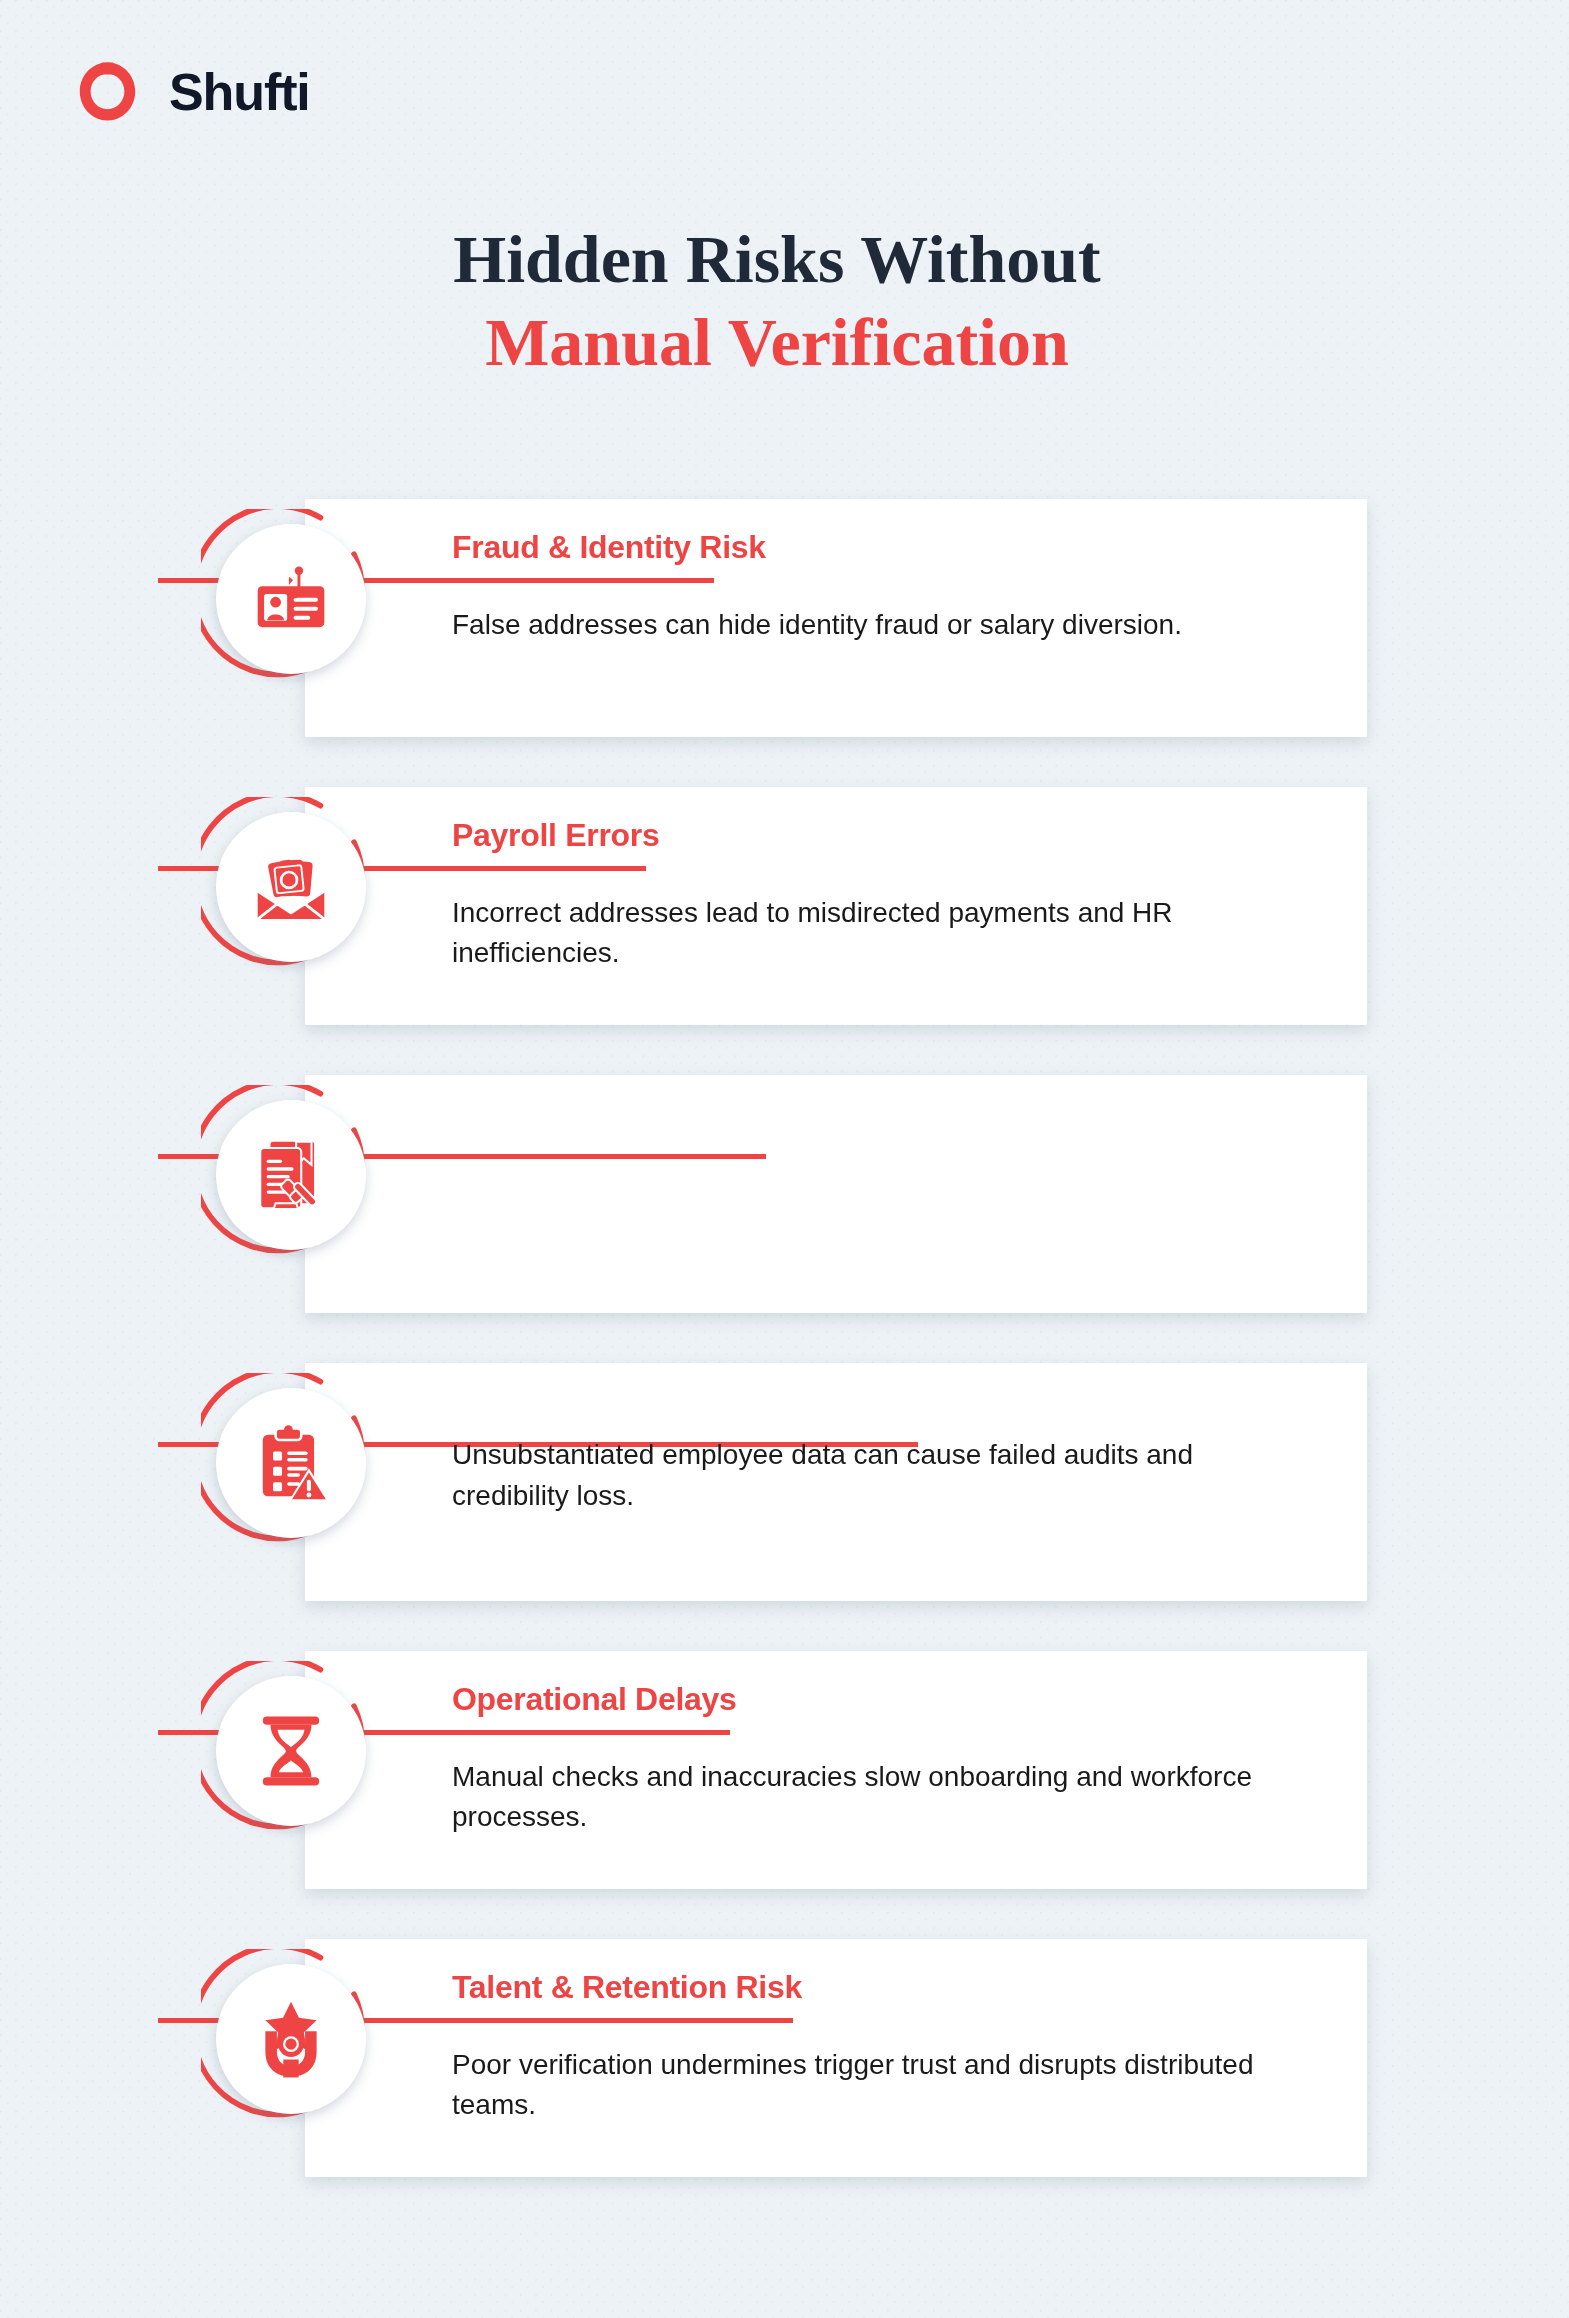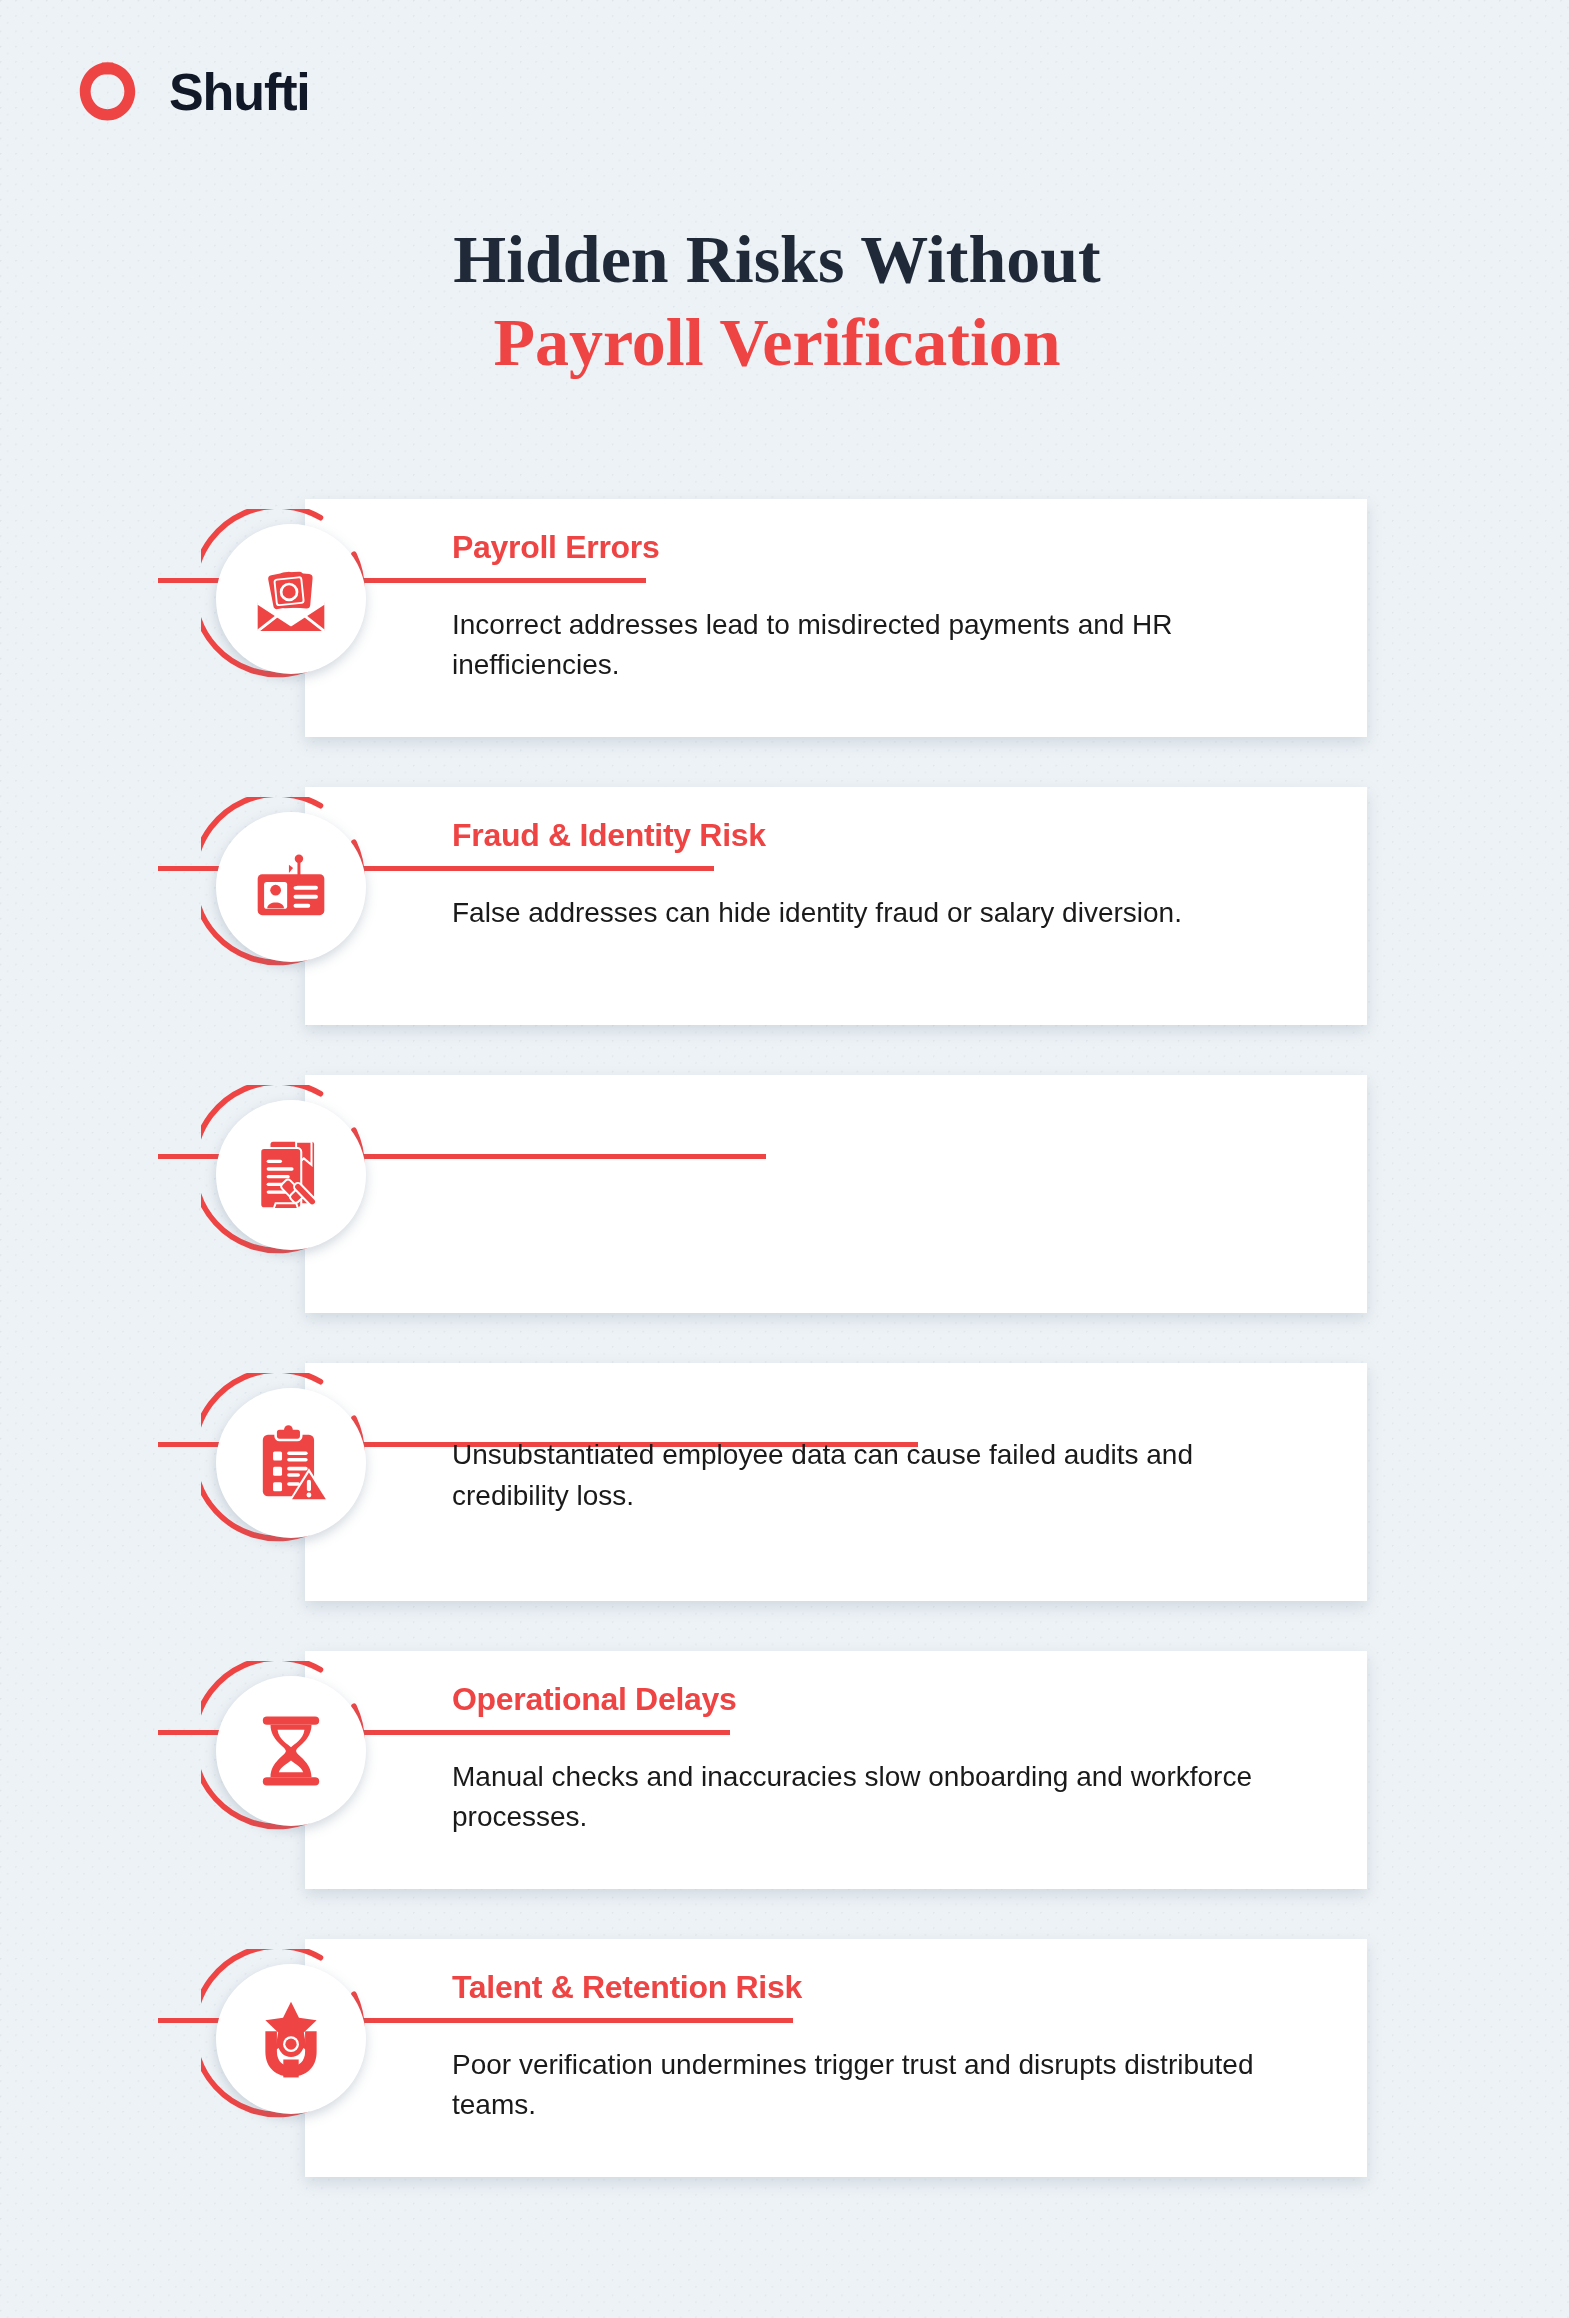--- a/index.html
+++ b/index.html
@@ -168,49 +168,24 @@
   <div class="logo-wrap">
     <svg class="logo-mark" viewBox="0 0 100 100">
       <path d="M50 4 C25.7 4 6 24.6 6 50 C6 75.4 25.7 96 50 96 L50 78 C35.2 78 23.2 65.5 23.2 50 C23.2 34.5 35.2 22 50 22 C64.8 22 76.8 34.5 76.8 50 C76.8 65.5 64.8 78 50 78 L50 96 C74.3 96 94 75.4 94 50 C94 24.6 74.3 4 50 4 Z" fill="#EF4444"></path>
       <rect x="41" y="4" width="18" height="19" fill="#EF4444"></rect>
     </svg>
     <div class="logo-text">Shufti</div>
   </div>
 
   <div class="title-block">
     <div class="title-line one">Hidden Risks Without</div>
-    <div class="title-line two">Payroll Verification</div>
+    <div class="title-line two">Manual Verification</div>
   </div>
 
   <div class="cards">
-
-    <div class="risk-card" data-idx="1">
-      <div class="badge">
-        <svg class="badge-ring" viewBox="0 0 100 100">
-          <path d="M 66 4.8 A 46.5 46.5 0 1 0 84.5 25" fill="none" stroke="#EF4444" stroke-width="3.1" stroke-linecap="round"></path>
-        </svg>
-        <div class="badge-disc">
-          <svg class="badge-icon" viewBox="0 0 64 64">
-            <rect x="16" y="12" width="19" height="27" rx="3" fill="#EF4444" transform="rotate(-11 25 25)"></rect>
-            <rect x="24" y="11" width="18" height="28" rx="3" fill="#EF4444" transform="rotate(-3 33 25)"></rect>
-            <rect x="33" y="12" width="15" height="27" rx="3" fill="#EF4444" transform="rotate(5 40 25)"></rect>
-            <rect x="20" y="16" width="21" height="20" rx="2" fill="none" stroke="#fff" stroke-width="1.5" transform="rotate(-6 30 26)"></rect>
-            <circle cx="30.5" cy="26.5" r="6.2" fill="none" stroke="#fff" stroke-width="2.1"></circle>
-            <path d="M6 35 L32 52 L58 35 L58 57 L6 57 Z" fill="#EF4444"></path>
-            <path d="M6 35 L32 52 L58 35" fill="none" stroke="#fff" stroke-width="2.4" stroke-linejoin="round"></path>
-            <path d="M6 57 L24 43 M58 57 L40 43" stroke="#fff" stroke-width="2.2"></path>
-          </svg>
-        </div>
-      </div>
-      <div class="heading-rule"></div>
-      <div class="card-body">
-        <div class="card-heading">Payroll Errors</div>
-        <div class="card-desc">Incorrect addresses lead to misdirected payments and HR inefficiencies.</div>
-      </div>
-    </div>
 
     <div class="risk-card" data-idx="0">
       <div class="badge">
         <svg class="badge-ring" viewBox="0 0 100 100">
           <path d="M 66 4.8 A 46.5 46.5 0 1 0 84.5 25" fill="none" stroke="#EF4444" stroke-width="3.1" stroke-linecap="round"></path>
         </svg>
         <div class="badge-disc">
           <svg class="badge-icon" viewBox="0 0 64 64">
             <rect x="6" y="22" width="52" height="32" rx="3.5" fill="#EF4444"></rect>
             <rect x="11" y="28" width="18" height="21" rx="2" fill="#fff"></rect>
@@ -222,20 +197,45 @@
             <circle cx="38.2" cy="10" r="3.3" fill="#EF4444"></circle>
             <path d="M38.2 12.8 L38.2 26 C38.2 31.6 30.4 32.2 30.4 26.6" fill="none" stroke="#EF4444" stroke-width="2.3" stroke-linecap="round"></path>
             <path d="M30.4 14.6 L30.4 21 L33.6 17.2 Z" fill="#EF4444"></path>
           </svg>
         </div>
       </div>
       <div class="heading-rule"></div>
       <div class="card-body">
         <div class="card-heading">Fraud &amp; Identity Risk</div>
         <div class="card-desc">False addresses can hide identity fraud or salary diversion.</div>
+      </div>
+    </div>
+
+    <div class="risk-card" data-idx="1">
+      <div class="badge">
+        <svg class="badge-ring" viewBox="0 0 100 100">
+          <path d="M 66 4.8 A 46.5 46.5 0 1 0 84.5 25" fill="none" stroke="#EF4444" stroke-width="3.1" stroke-linecap="round"></path>
+        </svg>
+        <div class="badge-disc">
+          <svg class="badge-icon" viewBox="0 0 64 64">
+            <rect x="16" y="12" width="19" height="27" rx="3" fill="#EF4444" transform="rotate(-11 25 25)"></rect>
+            <rect x="24" y="11" width="18" height="28" rx="3" fill="#EF4444" transform="rotate(-3 33 25)"></rect>
+            <rect x="33" y="12" width="15" height="27" rx="3" fill="#EF4444" transform="rotate(5 40 25)"></rect>
+            <rect x="20" y="16" width="21" height="20" rx="2" fill="none" stroke="#fff" stroke-width="1.5" transform="rotate(-6 30 26)"></rect>
+            <circle cx="30.5" cy="26.5" r="6.2" fill="none" stroke="#fff" stroke-width="2.1"></circle>
+            <path d="M6 35 L32 52 L58 35 L58 57 L6 57 Z" fill="#EF4444"></path>
+            <path d="M6 35 L32 52 L58 35" fill="none" stroke="#fff" stroke-width="2.4" stroke-linejoin="round"></path>
+            <path d="M6 57 L24 43 M58 57 L40 43" stroke="#fff" stroke-width="2.2"></path>
+          </svg>
+        </div>
+      </div>
+      <div class="heading-rule"></div>
+      <div class="card-body">
+        <div class="card-heading">Payroll Errors</div>
+        <div class="card-desc">Incorrect addresses lead to misdirected payments and HR inefficiencies.</div>
       </div>
     </div>
 
     <div class="risk-card" data-idx="2">
       <div class="badge">
         <svg class="badge-ring" viewBox="0 0 100 100">
           <path d="M 66 4.8 A 46.5 46.5 0 1 0 84.5 25" fill="none" stroke="#EF4444" stroke-width="3.1" stroke-linecap="round"></path>
         </svg>
         <div class="badge-disc">
           <svg class="badge-icon" viewBox="0 0 64 64">

